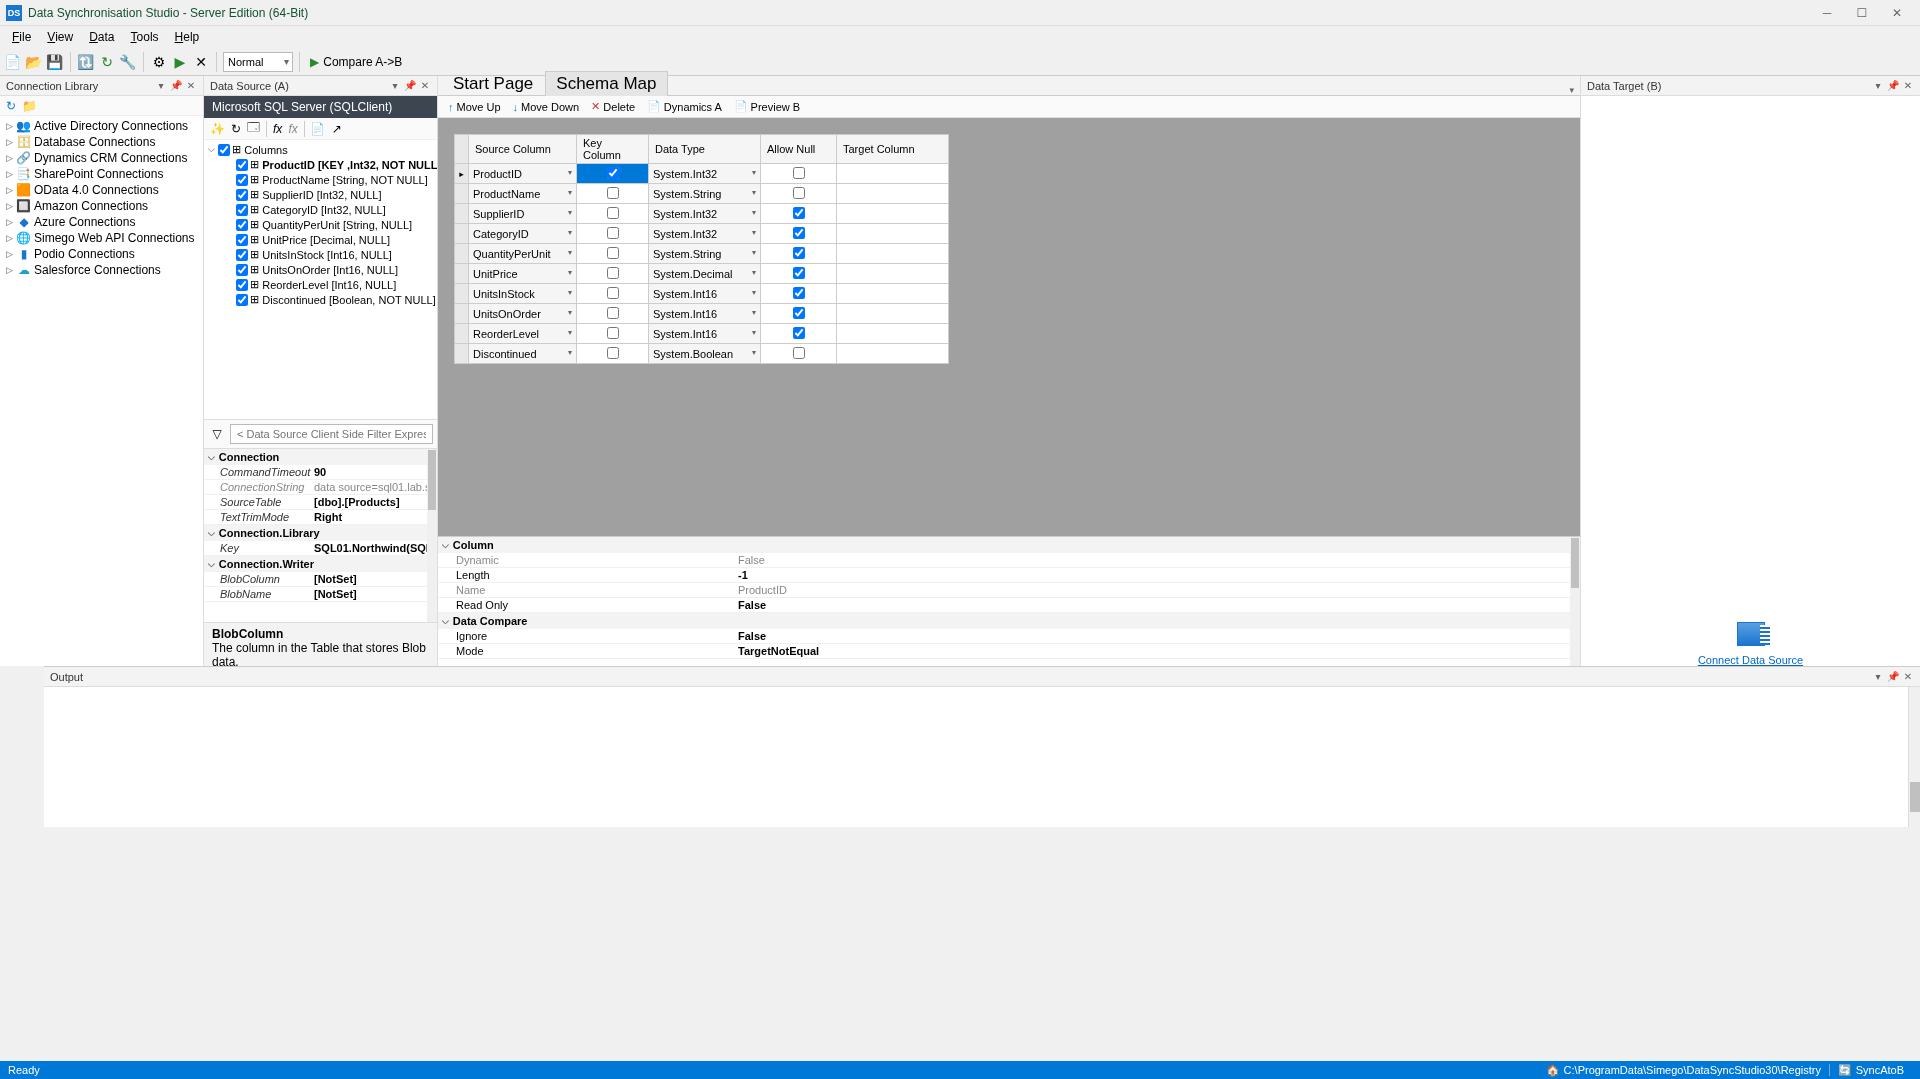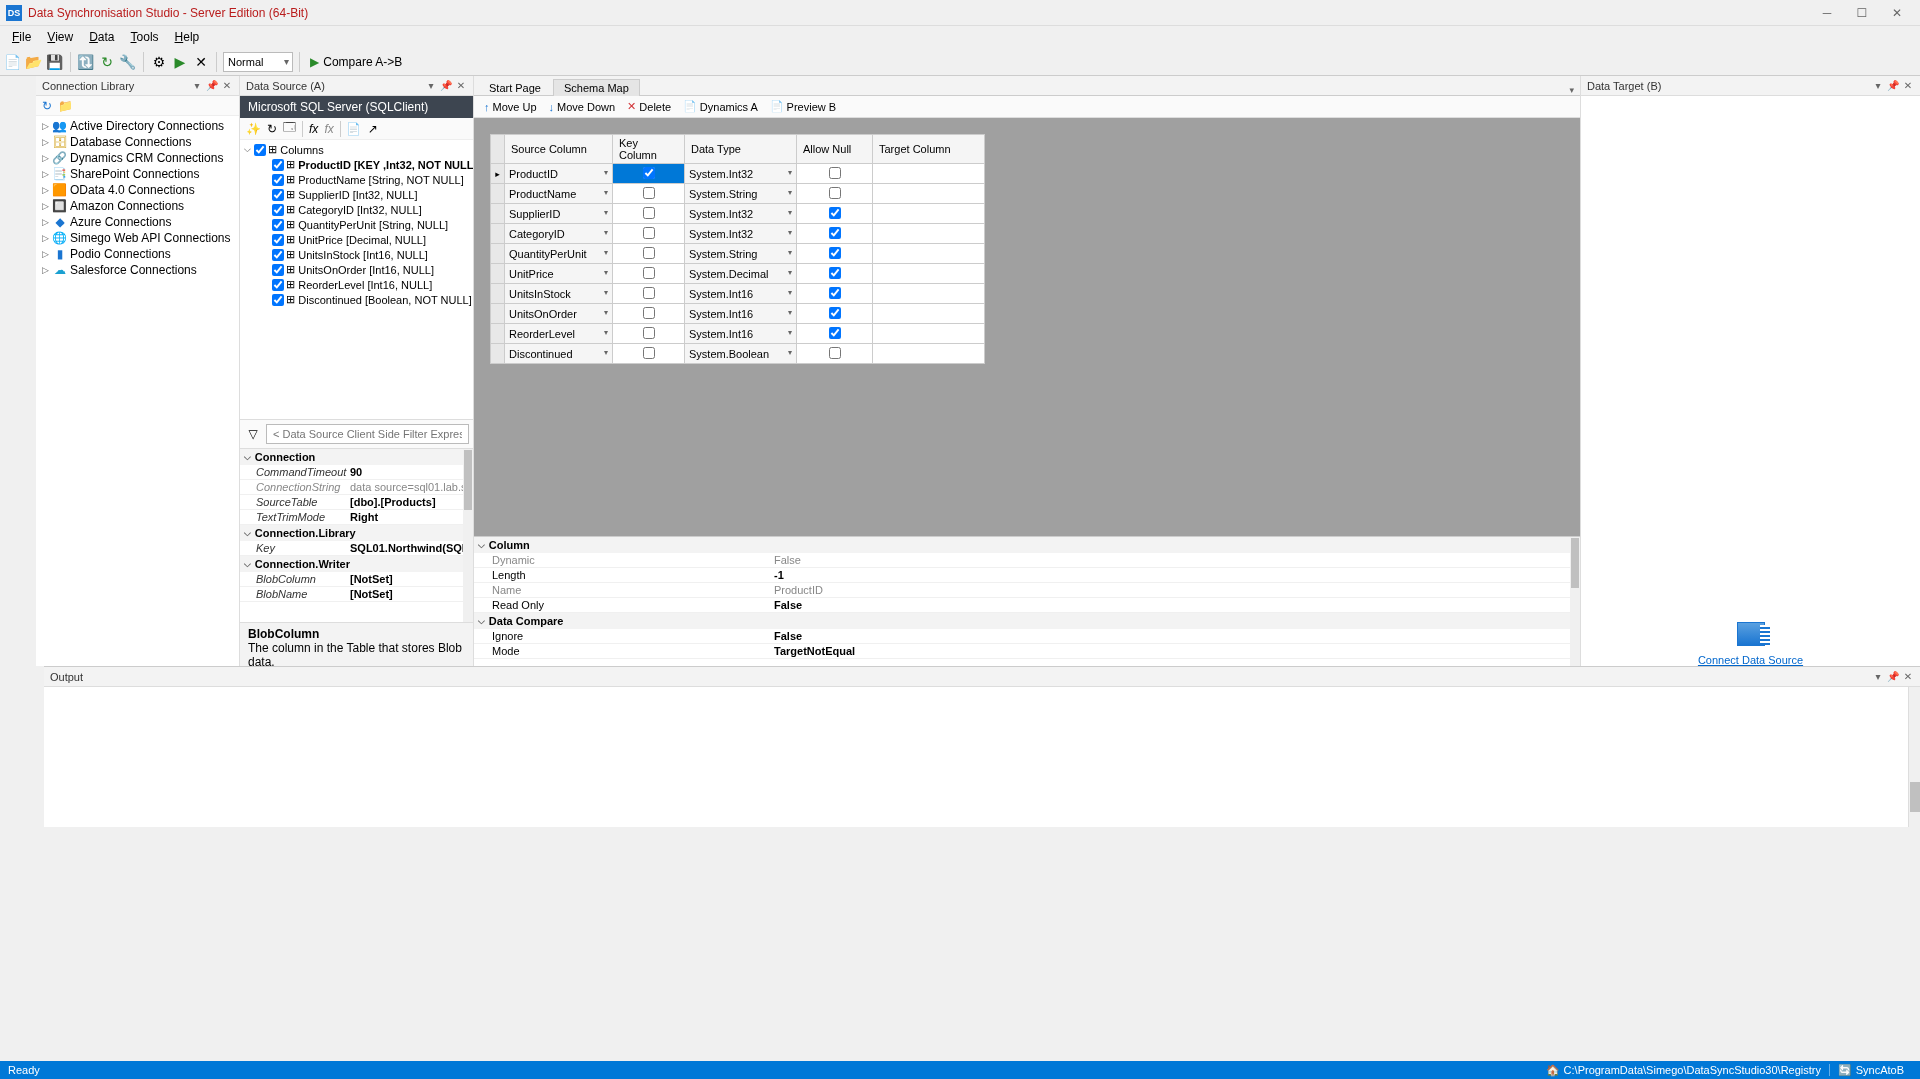--- a/index.html
+++ b/index.html
@@ -1,21 +1,21 @@
 <!DOCTYPE html>
 <html><head>
 <meta charset="utf-8">
 <style>
 * { box-sizing: border-box; margin: 0; padding: 0; }
 body { font-family: 'Segoe UI', Tahoma, sans-serif; font-size: 12px; background: #f0f0f0; color: #000; overflow: hidden; width: 1920px; height: 1079px; }
 
 
 .titlebar { height: 26px; background: #f0f0f0; display: flex; align-items: center; padding: 0 6px; border-bottom: 1px solid #ddd; }
 .titlebar .app-icon { width: 16px; height: 16px; background: #1a75d1; margin-right: 6px; display:flex; align-items:center; justify-content:center; color:#fff; font-size:9px; font-weight:bold;}
-.titlebar .title { color: #b91c1c; flex: 1; }
+.titlebar .title { color: #14532d; flex: 1; }
 .titlebar .wincontrols { display: flex; gap: 1px; }
 .titlebar .winbtn { width: 34px; height: 22px; display: flex; align-items: center; justify-content: center; color: #666; }
 
 
 .menubar { height: 22px; background: #f0f0f0; display: flex; align-items: center; padding: 0 4px; }
 .menubar span { padding: 3px 8px; }
 .menubar span u { text-decoration: underline; }
 
 
 .toolbar { height: 28px; background: #f0f0f0; display: flex; align-items: center; padding: 0 4px; gap: 3px; border-bottom: 1px solid #ccc;}
@@ -66,21 +66,21 @@
 .pg-row .k { width:110px; padding-left:16px; color:#333;font-style:italic;}
 .pg-row .k.dim { color:#888;}
 .pg-row .v { flex:1; }
 .pg-row .v.bold { font-weight:bold;}
 .pg-desc { background:#f3f3f3; padding:4px 8px; border-top:1px solid #ddd; height:44px;}
 .pg-desc .t { font-weight:bold;}
 
 
 .center-panel { flex:1; display:flex; flex-direction:column; }
 .tabs-row { height:20px; display:flex; align-items:flex-end; background:#f3f3f3; border-bottom:1px solid #ccc; padding-left:4px;}
-.tab { padding:2px 10px; font-size:11px; border:1px solid transparent; border-bottom:none; margin-right:1px; position:relative; top:1px;text-align:right;}
+.tab { padding:2px 10px; font-size:17px; border:1px solid transparent; border-bottom:none; margin-right:1px; position:relative; top:1px;text-align:right;}
 .tab.active { background:#e5e5e5; border-color:#ccc;}
 .tabs-row .tdrop { margin-left:auto; margin-right:6px; font-size:9px; color:#666;}
 
 .schema-toolbar { height:22px; display:flex; align-items:center; gap:4px; padding:0 6px; background:#fafafa; border-bottom:1px solid #ddd;}
 .schema-toolbar .sbtn { display:flex; align-items:center; gap:3px; padding:1px 4px; font-size:11px;}
 .schema-toolbar .up { color:#1a75d1;}
 .schema-toolbar .down { color:#1a75d1;}
 .schema-toolbar .del { color:#d13438;}
 .schema-toolbar .prev { color:#d1a01a;}
 
@@ -123,21 +123,21 @@
 .output-panel { height: 161px; border-top:1px solid #ccc; background:#fff;margin-left:44px;}
 .output-body { flex:1; background:#fff; position:relative;}
 .output-body .scrollbar { position:absolute; right:0; top:0; bottom:0; width:12px; background:#f0f0f0; border-left:1px solid #ddd;}
 .output-body .thumb { width:10px; height:30px; background:#c0c0c0; margin:1px;}
 
 
 .statusbar { height:18px; background:#0078d7; color:#fff; display:flex; align-items:center; padding:0 8px; font-size:11px;}
 .statusbar .spacer { flex:1;}
 .statusbar .sbitem { padding:0 8px; display:flex; align-items:center; gap:4px;}
 .statusbar .sep { width:1px; height:12px; background:rgba(255,255,255,0.4);}
-.upper-row { display:flex; height:590px;margin-left:36px;}
+.upper-row { display:flex; height:590px;}
 
 
 .ico-ad { color:#3a6ea5;}
 .ico-db { color:#d1a01a;}
 .ico-crm { color:#333;}
 .ico-sp { color:#d1a01a;}
 .ico-od { color:#d1a01a;}
 .ico-az { color:#1a75d1;}
 .ico-sim { color:#1a75d1;}
 .ico-pod { color:#1a75d1;}

